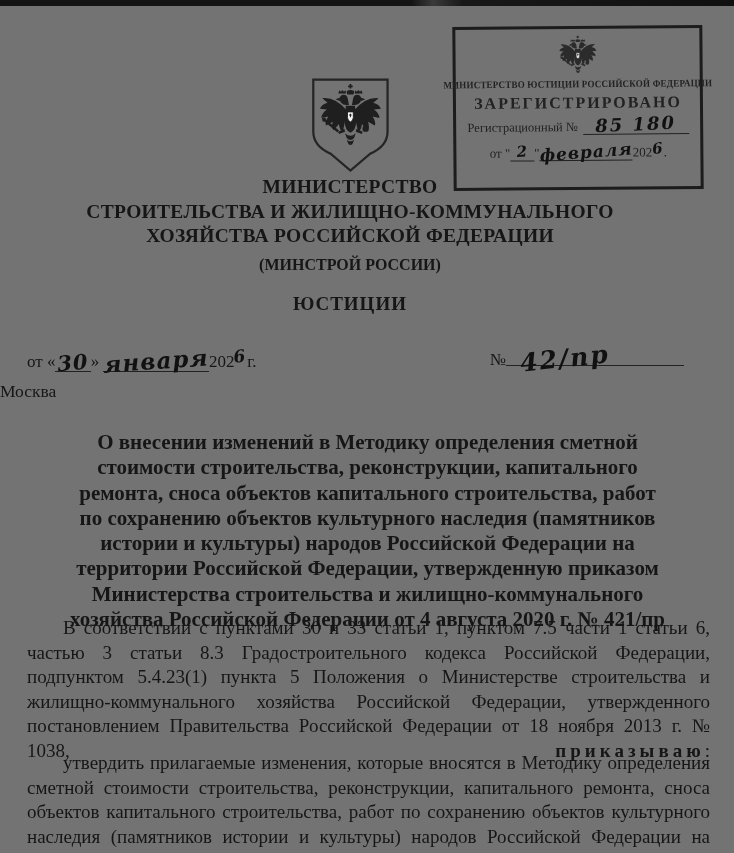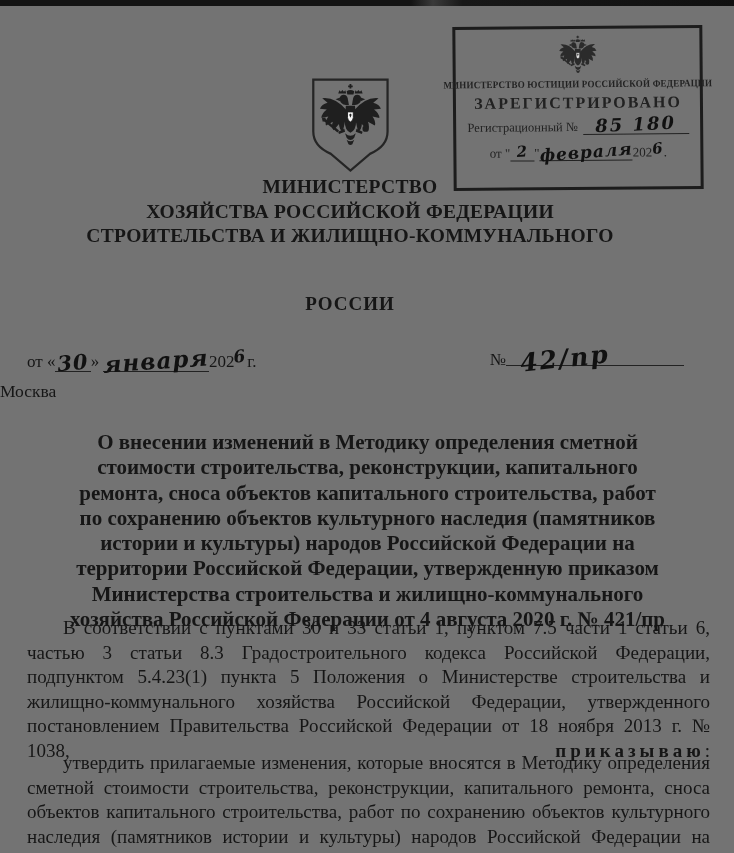--- a/index.html
+++ b/index.html
@@ -144,26 +144,27 @@
 
   <div class="emblem">
     <svg viewBox="0 0 100 112">
       <path d="M10,6 H90 V62 Q90,78 71,86 L50,104 L29,86 Q10,78 10,62 Z" fill="none" stroke="#252525" stroke-width="2.4"></path>
       <use href="#eagle" transform="translate(9,8) scale(0.82)"></use>
     </svg>
   </div>
 
   <div class="ministry">
     <div>МИНИСТЕРСТВО</div>
+    <div>СТРОИТЕЛЬСТВА И ЖИЛИЩНО-КОММУНАЛЬНОГО</div>
     <div>ХОЗЯЙСТВА РОССИЙСКОЙ ФЕДЕРАЦИИ</div>
-    <div>СТРОИТЕЛЬСТВА И ЖИЛИЩНО-КОММУНАЛЬНОГО</div>
   </div>
 
+  <div class="short-name">(МИНСТРОЙ РОССИИ)</div>
 
-  <div class="doc-type">РОССИИ</div>
+  <div class="doc-type">ЮСТИЦИИ</div>
 
   <div class="date-row">
     <div class="date-left">
       <span>от «</span><span class="u"><span class="hw hw-day">30</span></span><span>»</span>
       <span class="u"><span class="hw hw-month">января</span></span><span>202</span><span class="hw hw-year">6</span><span>г.</span>
     </div>
     <div class="num-wrap">
       <span>№</span><span class="num-line"><span class="hw hw-number">42/пр</span></span>
     </div>
   </div>

